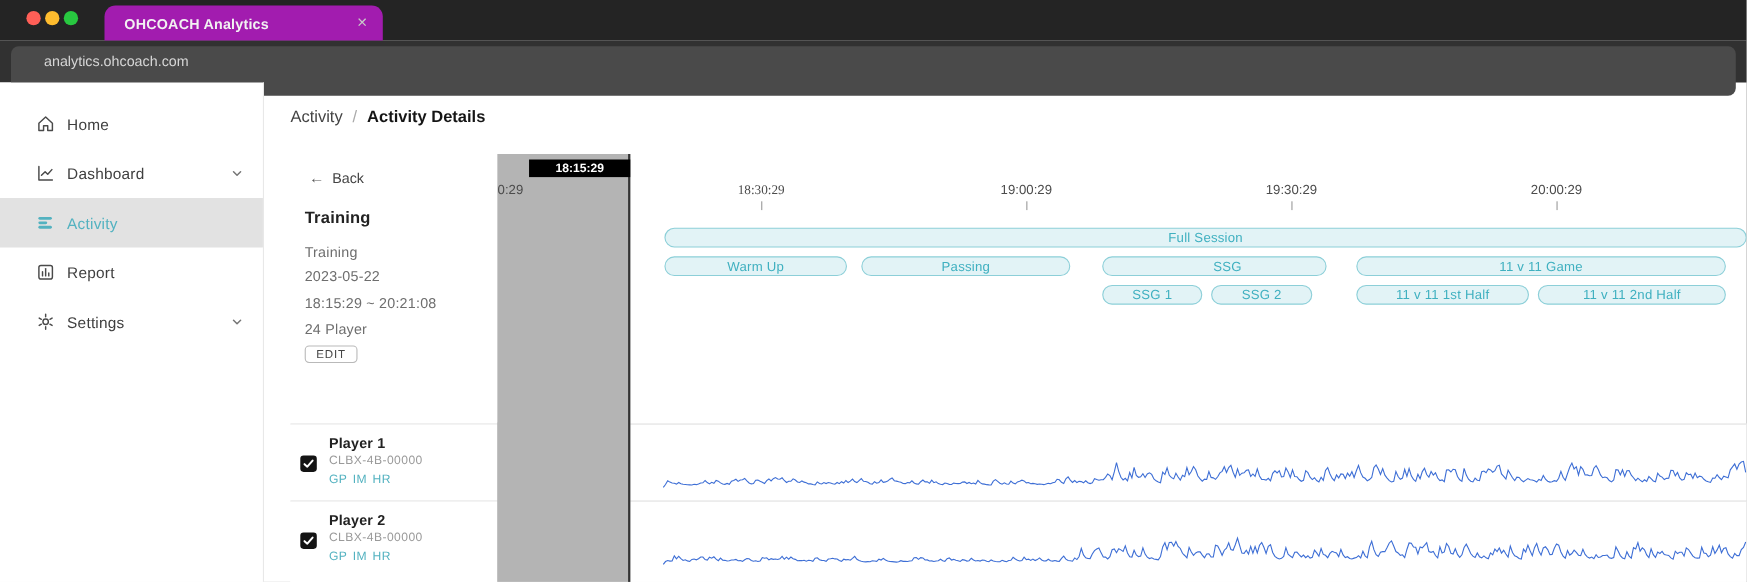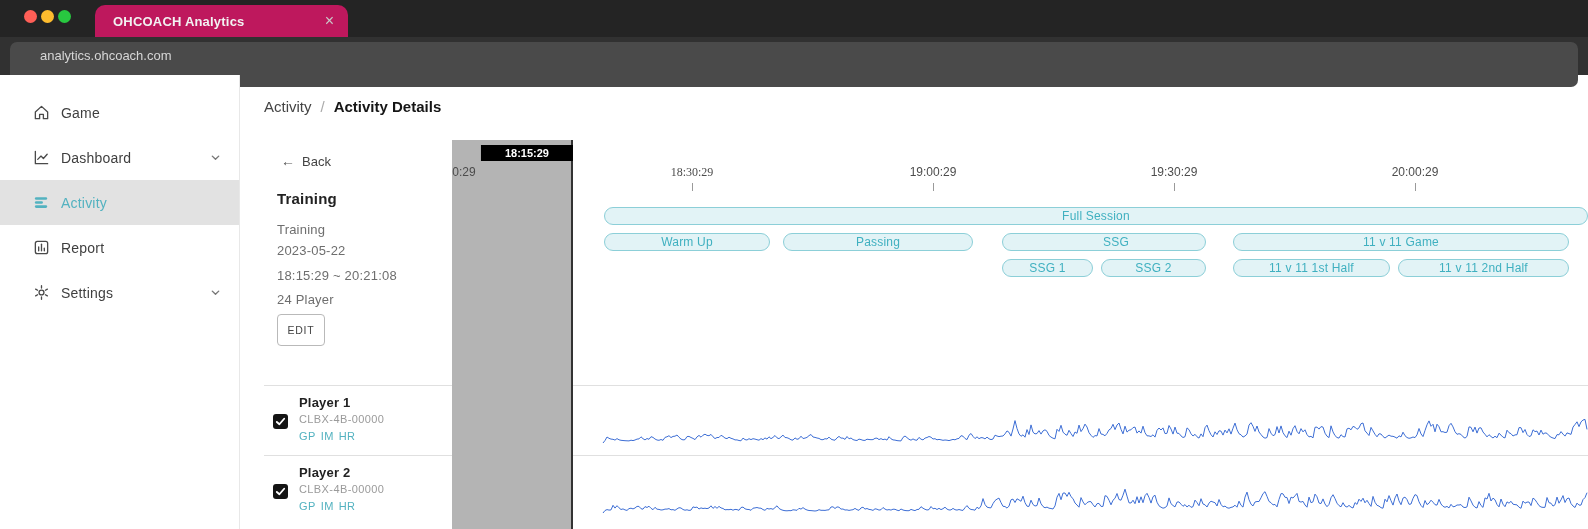--- a/index.html
+++ b/index.html
@@ -4,21 +4,21 @@
 <style>
   *{margin:0;padding:0;box-sizing:border-box}
   html,body{background:#888}
   .screen{position:relative;width:1588px;height:529px;overflow:hidden;background:#fff;
     font-family:"Liberation Sans",sans-serif;-webkit-font-smoothing:antialiased}
 
   
   .tabs-row{position:absolute;top:0;left:0;right:0;height:37px;background:#242424}
   .traffic{position:absolute;top:10px;left:24px;display:flex;gap:4px}
   .light{width:13px;height:13px;border-radius:50%;display:inline-block;cursor:pointer}
-  .tab{position:absolute;left:95px;top:5px;width:253px;height:32px;background:#be185d;
+  .tab{position:absolute;left:95px;top:5px;width:253px;height:32px;background:#a21caf;
     border-radius:10px 10px 0 0;display:flex;align-items:center;padding:0 14px 0 18px;cursor:pointer}
   .tab-title{flex:1;font-size:13px;font-weight:bold;color:#f2f2f2;letter-spacing:.2px;white-space:nowrap;overflow:hidden}
   .tab-close{color:#c9c9c9;font-size:16px;line-height:1;cursor:pointer}
   .url-row{position:absolute;top:37px;left:0;right:0;height:38px;background:#313131}
   .url-field{position:absolute;left:10px;right:10px;top:5px;height:45px;background:#4a4a4a;border-radius:7px;
     color:#d6d6d6;font-size:13px;line-height:28px;padding-left:30px;cursor:text}
 
   
   .sidebar{position:absolute;top:75px;left:0;width:240px;bottom:0;background:#fff;
     border-right:1px solid #e8e8e8;padding-top:15px;z-index:9}
@@ -35,21 +35,21 @@
   .crumb{cursor:pointer}
   .crumb-sep{color:#aaa}
   .crumb-current{font-weight:bold;color:#151515}
 
   
   .panel{position:absolute;left:264px;top:140px;width:188px;height:244px;background:#fff;z-index:9}
   .back{position:absolute;left:17px;top:13px;display:flex;align-items:center;gap:7px;font-size:13px;color:#444;cursor:pointer}
   .back-arrow{font-size:14px;color:#555}
   .panel-title{position:absolute;left:13px;top:50px;font-size:15px;font-weight:bold;color:#222;letter-spacing:.2px}
   .panel-line{position:absolute;left:13px;font-size:13px;color:#6e6e6e;letter-spacing:.2px}
-  .edit-btn{position:absolute;left:13px;top:174px;width:48px;height:32px;background:#fff;border:1px solid #b9b9b9;
+  .edit-btn{position:absolute;left:13px;top:174px;width:48px;height:16px;background:#fff;border:1px solid #b9b9b9;
     border-radius:4px;font-family:"Liberation Sans",sans-serif;font-size:10.5px;letter-spacing:.8px;color:#444;cursor:pointer}
 
   
   .tl-label{position:absolute;top:165px;transform:translateX(-50%);font-size:12px;color:#4c4c4c;white-space:nowrap;z-index:7}
   .tl-tick{position:absolute;top:183px;width:1px;height:8px;background:#9a9a9a;z-index:7}
   .session-bar{position:absolute;height:18px;border:1px solid var(--session_border);background:var(--session_bg);
     border-radius:9px;color:var(--session_text);font-size:12px;display:flex;align-items:center;justify-content:center;
     white-space:nowrap;overflow:hidden;cursor:pointer;letter-spacing:.2px;z-index:3}
 
   
@@ -89,21 +89,21 @@
     <div class="url-field">analytics.ohcoach.com</div>
   </div>
 
   <aside class="sidebar">
       <div class="side-item">
         <span class="side-icon">
           <svg width="17" height="17" viewBox="0 0 18 18" fill="none" stroke="currentColor" stroke-width="1.4" stroke-linejoin="round">
             <path d="M2.5 8.5 L9 2.5 L15.5 8.5 V15.5 H11 V11 H7 V15.5 H2.5 Z"></path>
           </svg>
         </span>
-        <span class="side-label">Game</span>
+        <span class="side-label">Home</span>
       </div>
       <div class="side-item">
         <span class="side-icon">
           <svg width="17" height="17" viewBox="0 0 18 18" fill="none" stroke="currentColor" stroke-width="1.4" stroke-linecap="round" stroke-linejoin="round">
             <path d="M2.5 2.5 V15.5 H15.5"></path>
             <path d="M5 11 L8.5 7.5 L11 10 L15 5.5"></path>
           </svg>
         </span>
         <span class="side-label">Dashboard</span>
         <span class="chevron">
@@ -177,21 +177,21 @@
       <div class="tl-label" style="left: 1174px;">19:30:29</div>
       <div class="tl-tick" style="left: 1174px;"></div>
       <div class="tl-label" style="left: 1415px;">20:00:29</div>
       <div class="tl-tick" style="left: 1415px;"></div>
       <div class="session-bar" style="left: 604px; top: 207px; width: 984px;">Full Session</div>
       <div class="session-bar" style="left: 604px; top: 233px; width: 166px;">Warm Up</div>
       <div class="session-bar" style="left: 783px; top: 233px; width: 190px;">Passing</div>
       <div class="session-bar" style="left: 1002px; top: 233px; width: 204px; padding-left: 24px;">SSG</div>
       <div class="session-bar" style="left: 1233px; top: 233px; width: 336px;">11 v 11 Game</div>
       <div class="session-bar" style="left: 1002px; top: 259px; width: 91px;">SSG 1</div>
-      <div class="session-bar" style="left: 1101px; top: 259px; width: 105px;">SSG 2</div>
+      <div class="session-bar" style="left: 1101px; top: 259px; width: 92px;">SSG 2</div>
       <div class="session-bar" style="left: 1233px; top: 259px; width: 157px;">11 v 11 1st Half</div>
       <div class="session-bar" style="left: 1398px; top: 259px; width: 171px;">11 v 11 2nd Half</div>
     </div>
 
   <div>
       <div class="player-row" style="top: 385px; height: 70px;">
         <div class="p-left">
           <span class="checkbox">
             <svg width="11" height="11" viewBox="0 0 12 12" fill="none" stroke="#fff" stroke-width="2" stroke-linecap="round" stroke-linejoin="round">
               <path d="M2 6.5 L4.8 9 L10 3"></path>

